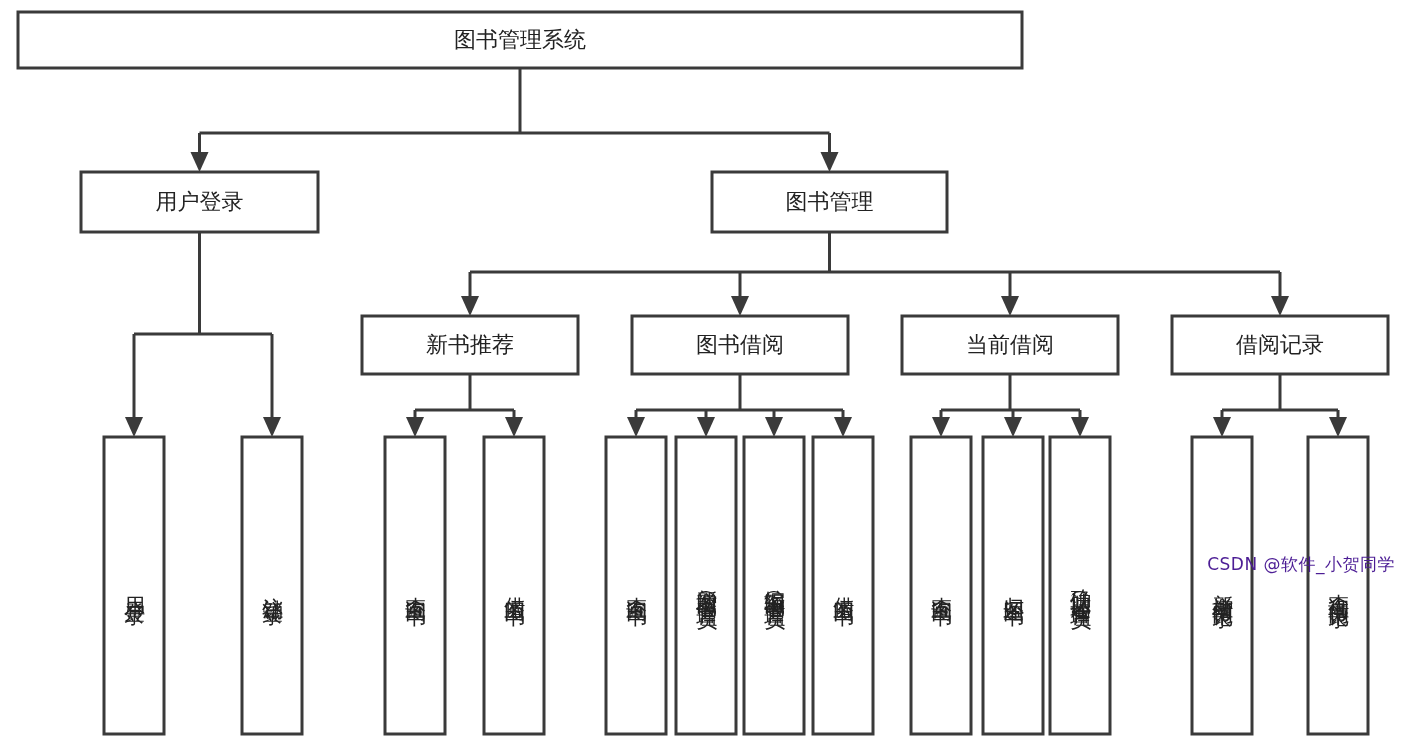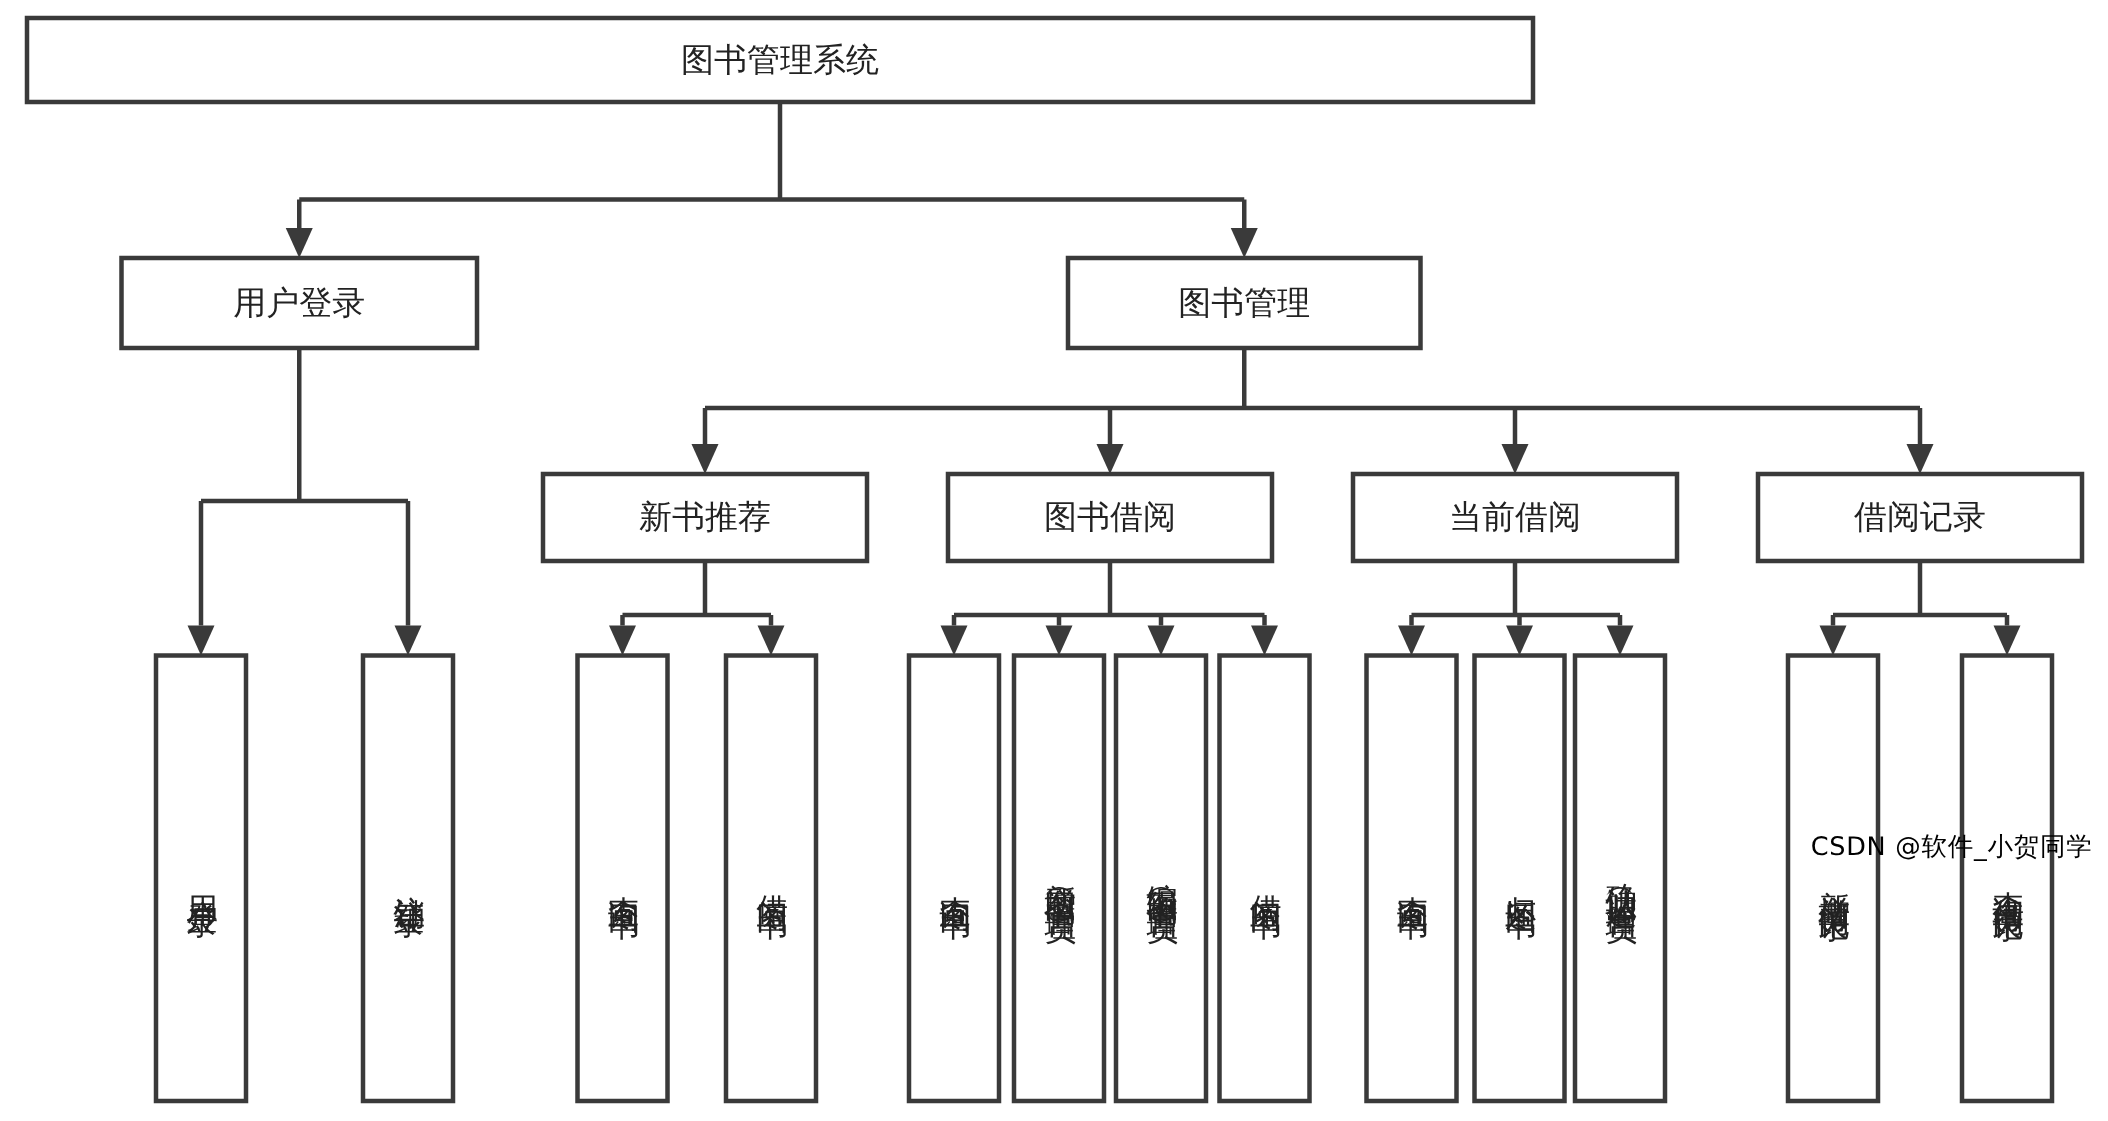--- a/index.html
+++ b/index.html
@@ -67,21 +67,21 @@
     color: #222222;
     white-space: nowrap;
     text-align: center;
   }
   #watermark {
     position: absolute;
     right: 10px;
     bottom: 6px;
     font-family: "DejaVu Sans", "Liberation Sans", sans-serif;
     font-size: 17px;
-    color: #000000;
+    color: #4c1d95;
     white-space: nowrap;
     letter-spacing: 0.5px;
   }
 </style>
 </head>
 <body>
 
 <div id="diagram-root">
 
   <svg id="tree-svg" viewBox="0 0 1405 747">

